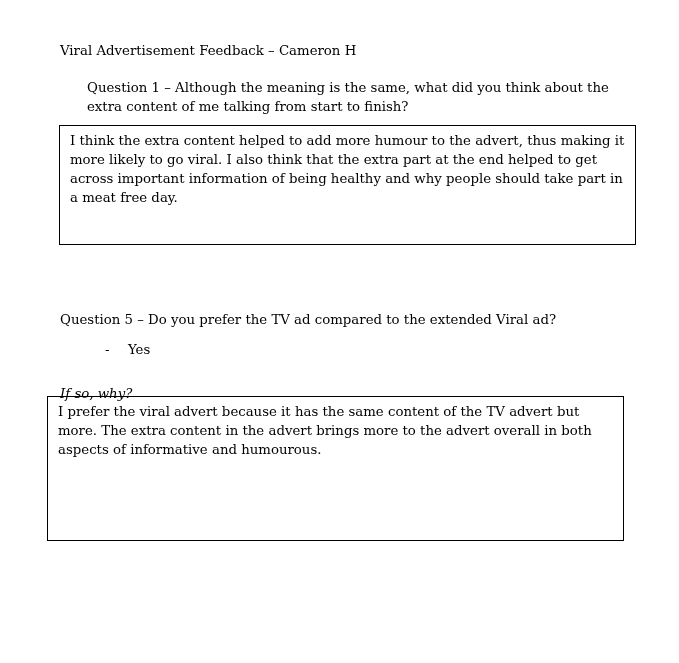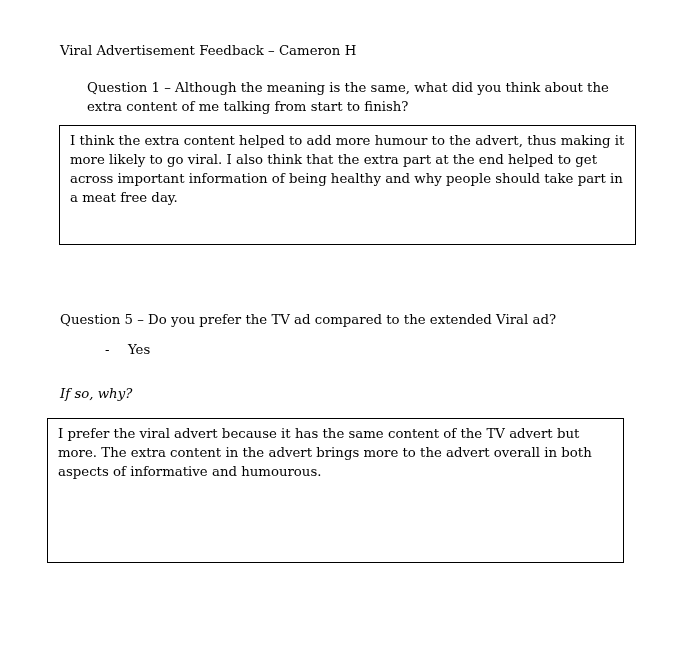--- a/index.html
+++ b/index.html
@@ -13,21 +13,21 @@
     position: absolute; border: 1px solid #000; box-sizing: border-box;
   }
   .box p { margin: 0; line-height: 19px; white-space: normal; }
   .title { left: 60px; top: 41px; }
   .q1 { left: 60px; top: 78px; width: 560px; white-space: normal; margin-left: 27px; }
   .box1 { left: 59px; top: 125px; width: 577px; height: 120px; padding: 5px 10px 0 10px; }
   .q2 { left: 60px; top: 310px; }
   .bullet { left: 85px; top: 340px; margin-left: 20px; }
   .bullet .dash { display: inline-block; width: 23px; }
   .ifso { left: 60px; top: 384px; font-style: italic; }
-  .box2 { left: 47px; top: 418px; width: 577px; height: 145px; padding: 5px 10px 0 10px; }
+  .box2 { left: 47px; top: 396px; width: 577px; height: 145px; padding: 5px 10px 0 10px; }
 </style>
 </head>
 <body>
 
 <div class="line title">Viral Advertisement Feedback – Cameron H</div>
 
 <div class="line q1">Question 1 – Although the meaning is the same, what did you think about the extra content of me talking from start to finish?</div>
 
 <div class="box box1">
   <p>I think the extra content helped to add more humour to the advert, thus making it more likely to go viral. I also think that the extra part at the end helped to get across important information of being healthy and why people should take part in a meat free day.</p>

